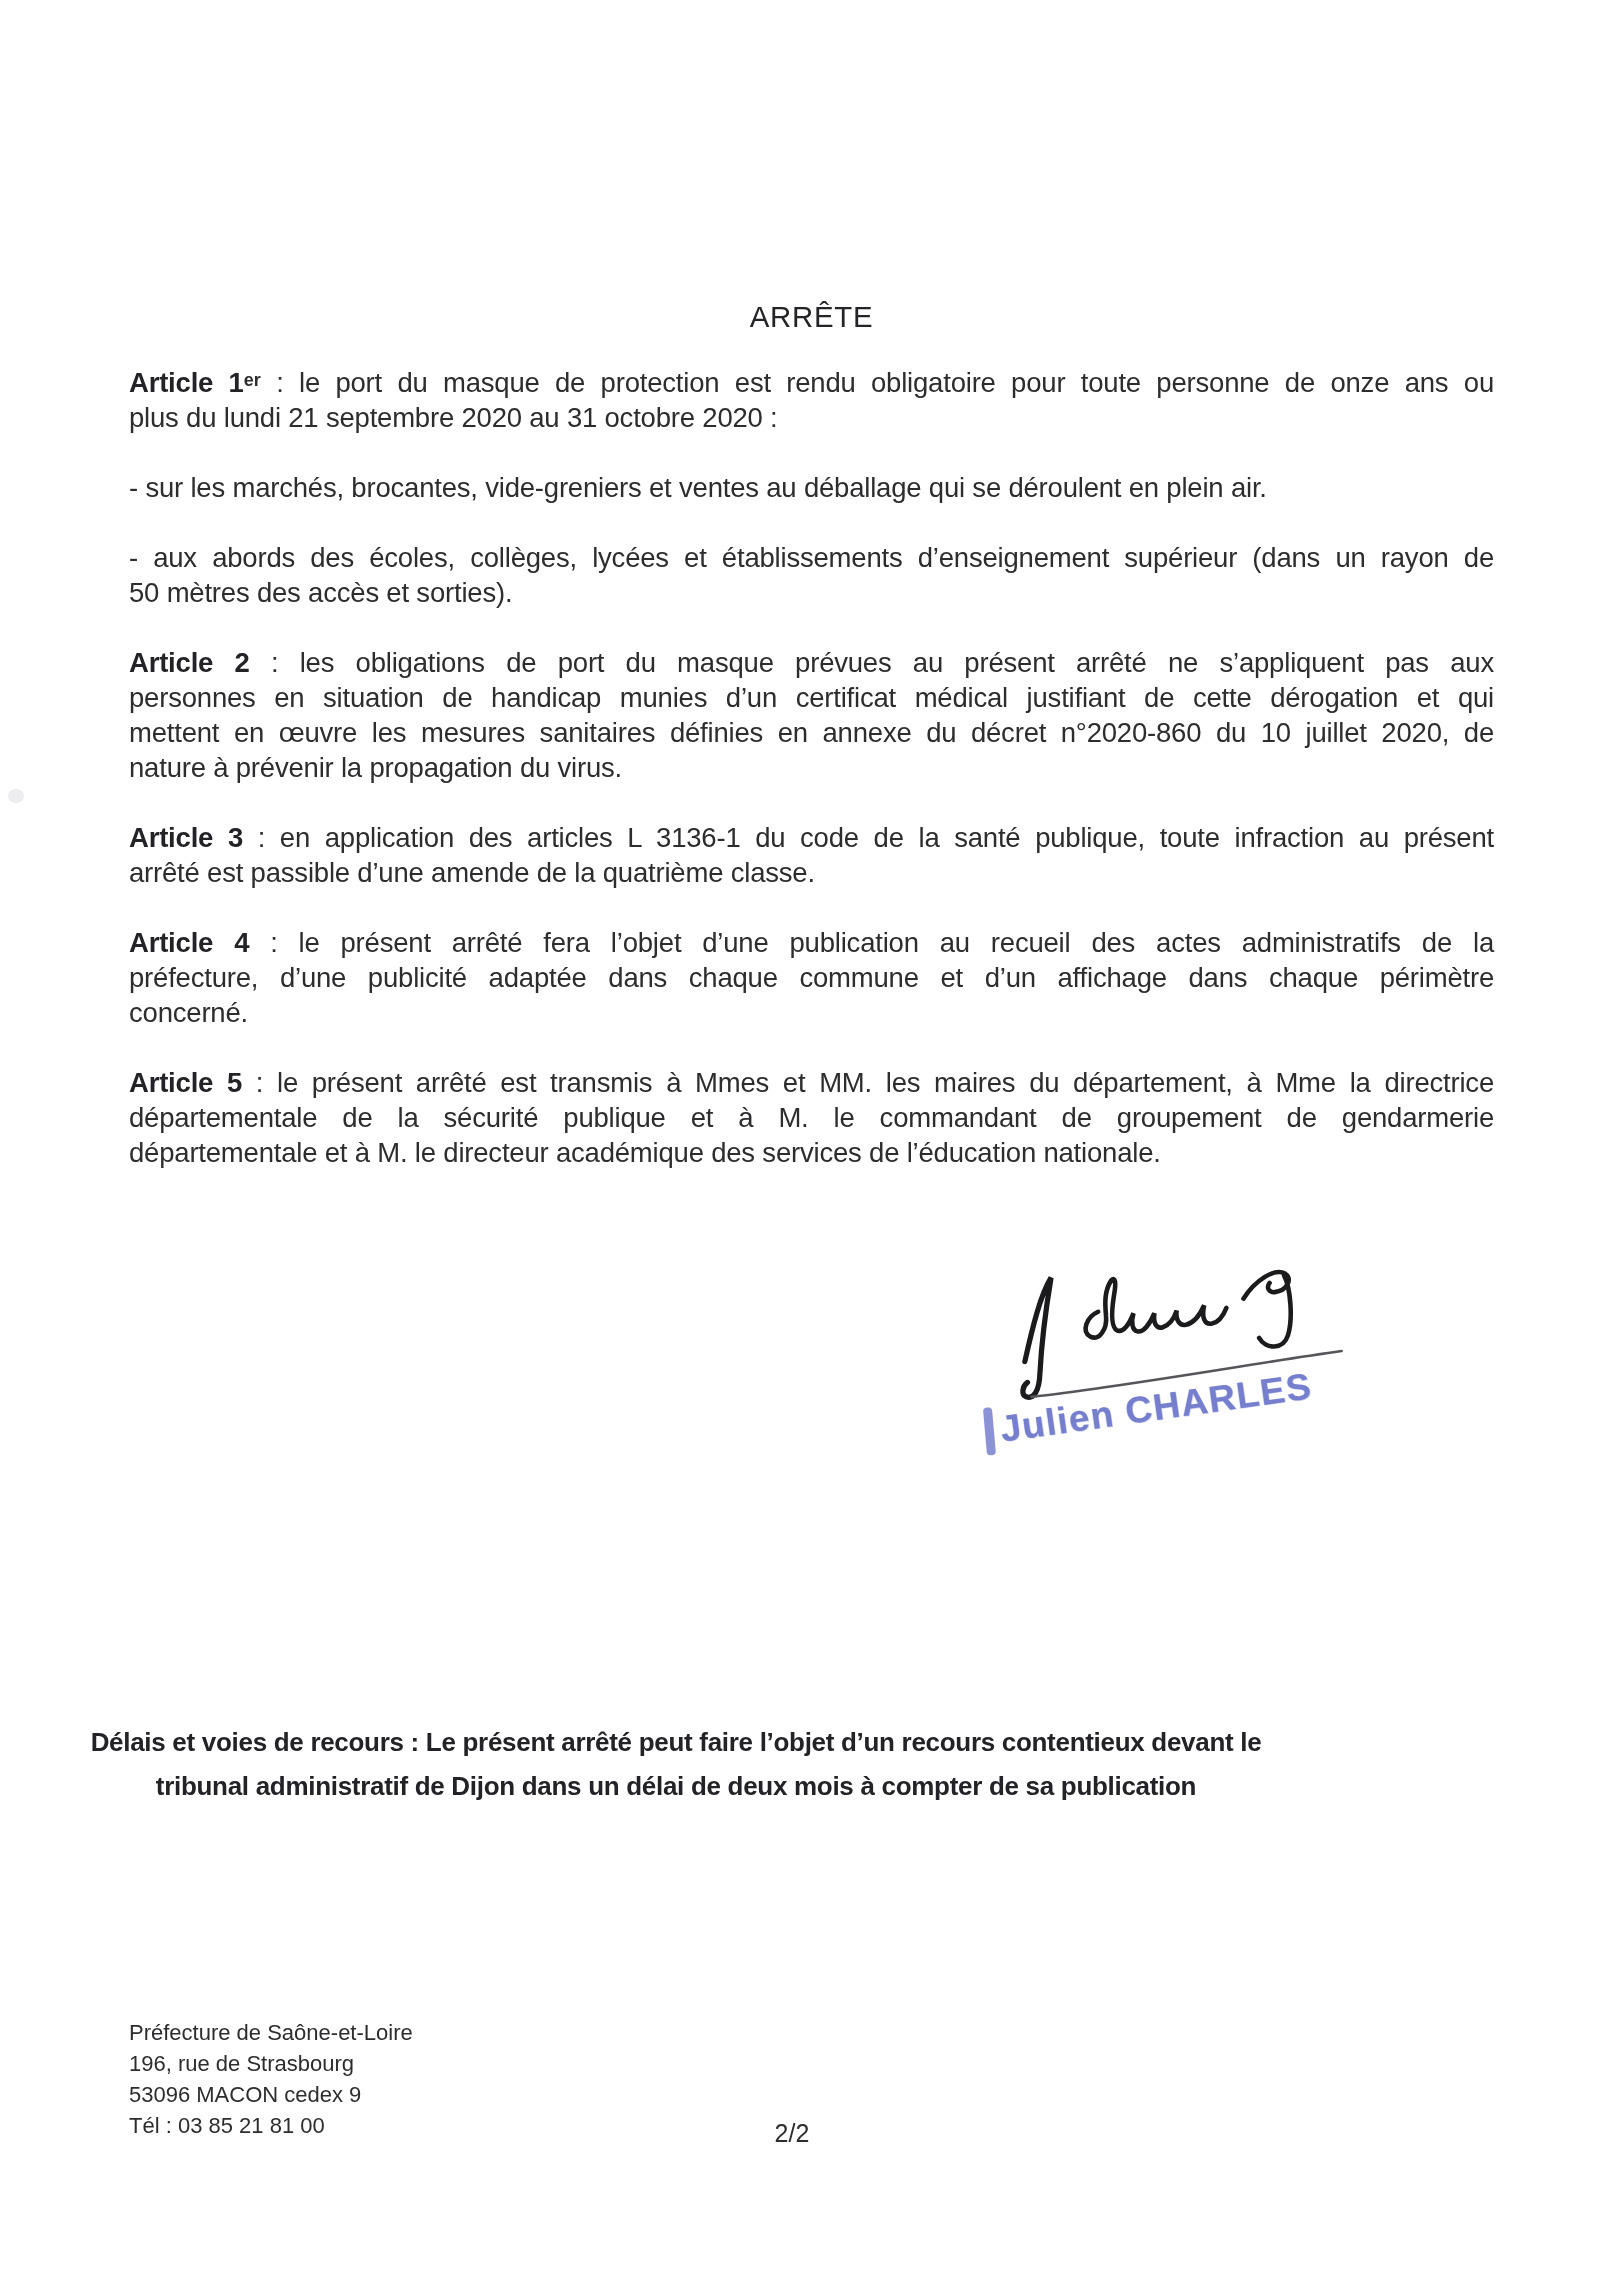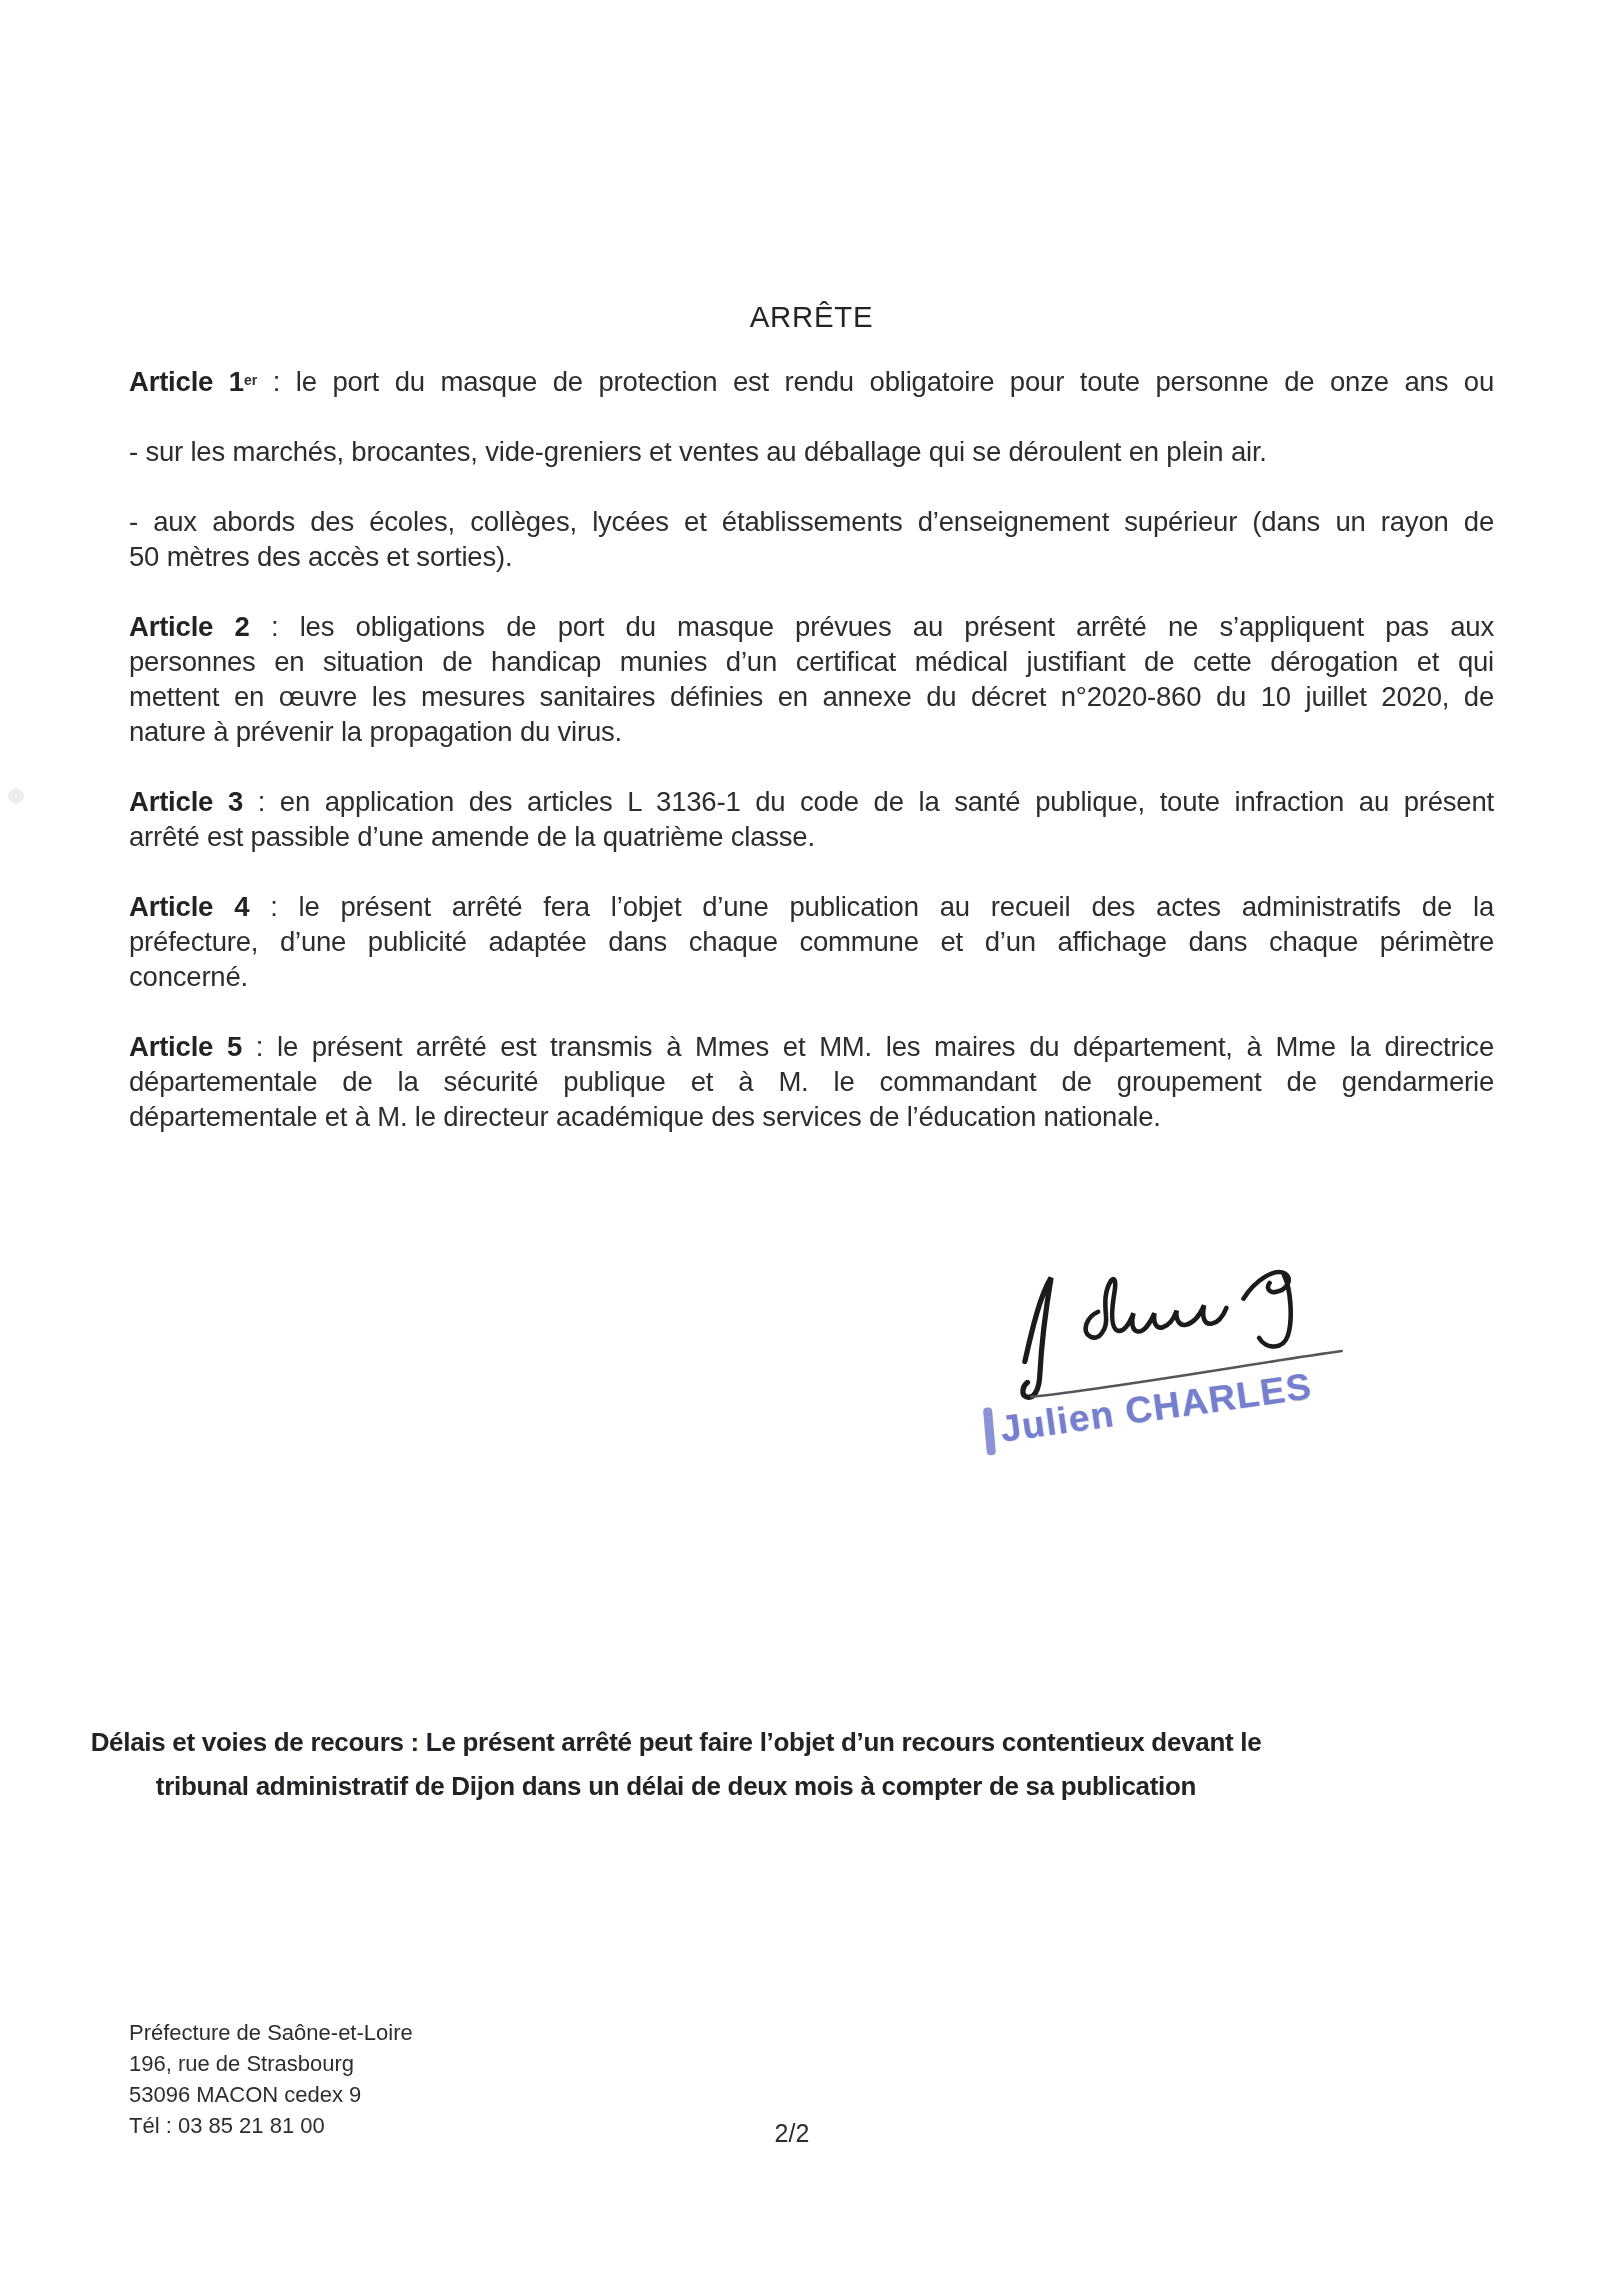--- a/index.html
+++ b/index.html
@@ -9,21 +9,21 @@
   .doc-title{
     position:absolute;top:300px;left:0;width:1623px;margin:0;
     text-align:center;font-size:29.4px;font-weight:400;letter-spacing:0.7px;color:#242428;
   }
 
   .flow{position:absolute;top:363px;left:129px;width:1365px;}
   .para{margin:0 0 35px 0;padding:0;}
   .ln{font-size:27.5px;line-height:35px;letter-spacing:-0.2px;color:#2d2d30;}
   .just{text-align:justify;text-align-last:justify;}
   .art{font-weight:700;color:#232327;}
-  .sup{font-size:14px;vertical-align:5.9px;font-weight:700;letter-spacing:0;}
+  .sup{font-size:18px;vertical-align:5.9px;font-weight:700;letter-spacing:0;}
   .prefet-line{margin-left:923px;font-size:27.5px;line-height:35px;color:#2d2d30;}
 
   .signature-svg{position:absolute;left:1000px;top:1258px;}
 
   .stamp{
     position:absolute;left:985px;top:1408px;
     transform:rotate(-8deg);transform-origin:left center;
     display:flex;align-items:center;gap:6.5px;
     color:#6e79cc;opacity:0.95;white-space:nowrap;
   }
@@ -50,20 +50,21 @@
 <div id="page">
 
   <h1 class="doc-title">ARRÊTE</h1>
 
   <div class="artifact"></div>
 
   <main class="flow">
 
     <section class="para">
       <div class="ln just"><strong class="art">Article 1</strong><sup class="sup"><strong>er</strong></sup><span> : le port du masque de protection est rendu obligatoire pour toute personne de onze ans ou</span></div>
+      <div class="ln">plus du lundi 21 septembre 2020 au 31 octobre 2020 :</div>
     </section>
 
     <section class="para">
       <div class="ln">- sur les marchés, brocantes, vide-greniers et ventes au déballage qui se déroulent en plein air.</div>
     </section>
 
     <section class="para">
       <div class="ln just">- aux abords des écoles, collèges, lycées et établissements d’enseignement supérieur (dans un rayon de</div>
       <div class="ln">50 mètres des accès et sorties).</div>
     </section>

